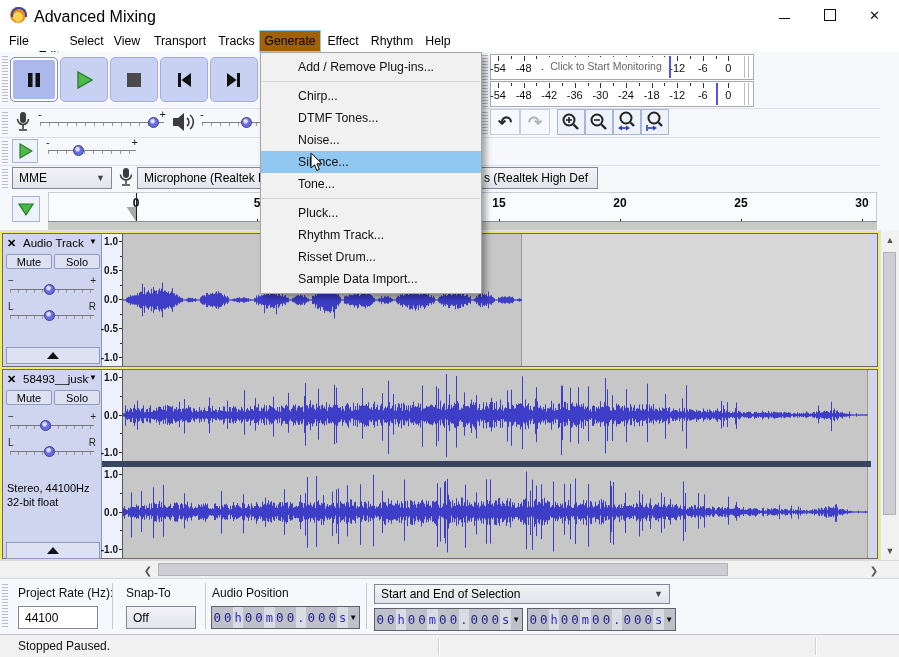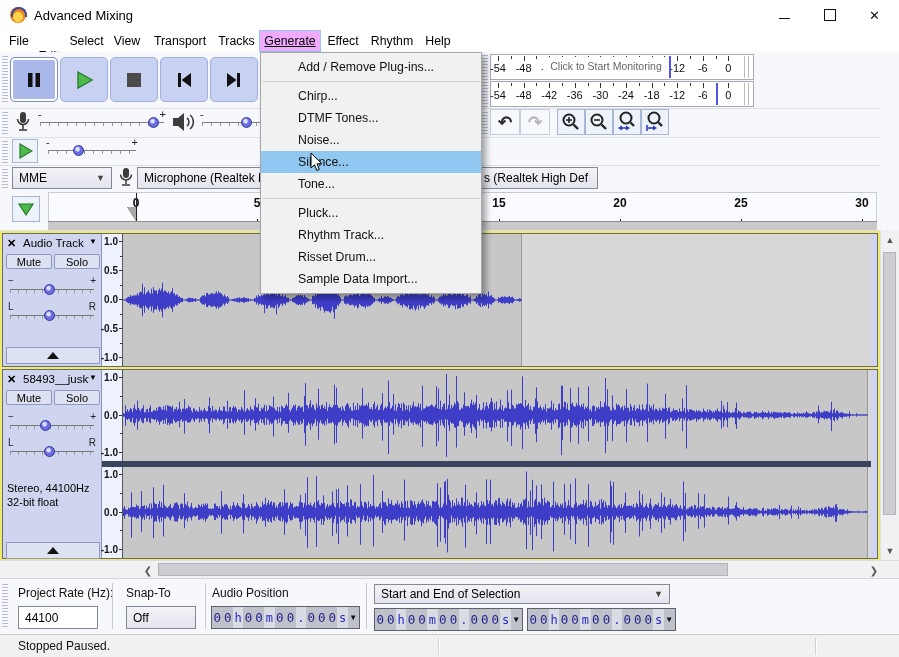--- a/index.html
+++ b/index.html
@@ -5,30 +5,30 @@
   html,body{margin:0;padding:0;background:#444;}
   #app{position:relative;width:899px;height:657px;background:#f7f8fc;font-family:"Liberation Sans",sans-serif;
        outline:1px solid #8a8a8a;overflow:hidden;-webkit-user-select:none;user-select:none;color:#111;}
   .abs{position:absolute;}
   
   #titlebar{left:0;top:0;width:899px;height:30px;background:#fff;}
   #app-icon{left:10px;top:7px;width:16px;height:16px;border-radius:50%;
      background:radial-gradient(circle at 50% 62%,#ffd24d 0 38%,#f08a1d 40% 72%,#b35a14 74% 100%);}
   #app-icon:before{content:"";position:absolute;left:1px;top:0px;width:12px;height:8px;border:2px solid #3a4a9a;
      border-bottom:none;border-radius:8px 8px 0 0;}
-  #title-text{left:34px;top:8px;font-size:13px;color:#000;}
+  #title-text{left:34px;top:8px;font-size:16px;color:#000;}
   .winbtn{top:0;width:45px;height:30px;display:flex;align-items:center;justify-content:center;font-size:13px;color:#111;}
   #btn-min{left:762px;} #btn-max{left:807px;} #btn-close{left:852px;}
   #btn-max span{display:block;width:10px;height:10px;border:1.4px solid #111;}
   #btn-min span{display:block;width:11px;height:0;border-top:1.6px solid #111;margin-top:6px;}
   
   #menubar{left:0;top:30px;width:899px;height:22px;background:#fff;}
   .mb-item{position:absolute;top:0;height:22px;display:flex;align-items:center;justify-content:center;
      font-size:12.3px;color:#000;box-sizing:border-box;}
-  .mb-item.active{background:#f0abfc;border:1px solid #92c8f2;text-decoration:underline;}
+  .mb-item.active{background:#a16207;border:1px solid #92c8f2;}
   
   #toolbars{left:0;top:52px;width:899px;height:140px;background:#f7f8fc;border-bottom:1px solid #d4d6e0;}
   .tb-sep-h{position:absolute;left:0;width:880px;height:0;border-top:1px solid #dddfe8;}
   .grip{position:absolute;width:6px;background:repeating-linear-gradient(180deg,#b9bdcf 0 1px,rgba(0,0,0,0) 1px 3px);}
   .tbtn{position:absolute;box-sizing:border-box;background:#c8d1f2;border:1px solid #a3aede;border-radius:5px;
      display:flex;align-items:center;justify-content:center;}
   .tbtn.pressed{background:#aab8ec;border-color:#7e8cd0;box-shadow:inset 0 0 0 2px #fff;}
   .smallbtn{position:absolute;box-sizing:border-box;background:#edf2fb;border:1px solid #a8b6d6;
      display:flex;align-items:center;justify-content:center;}
   .meter{position:absolute;background:#fff;border:1px solid #a9a9b2;box-sizing:border-box;}

